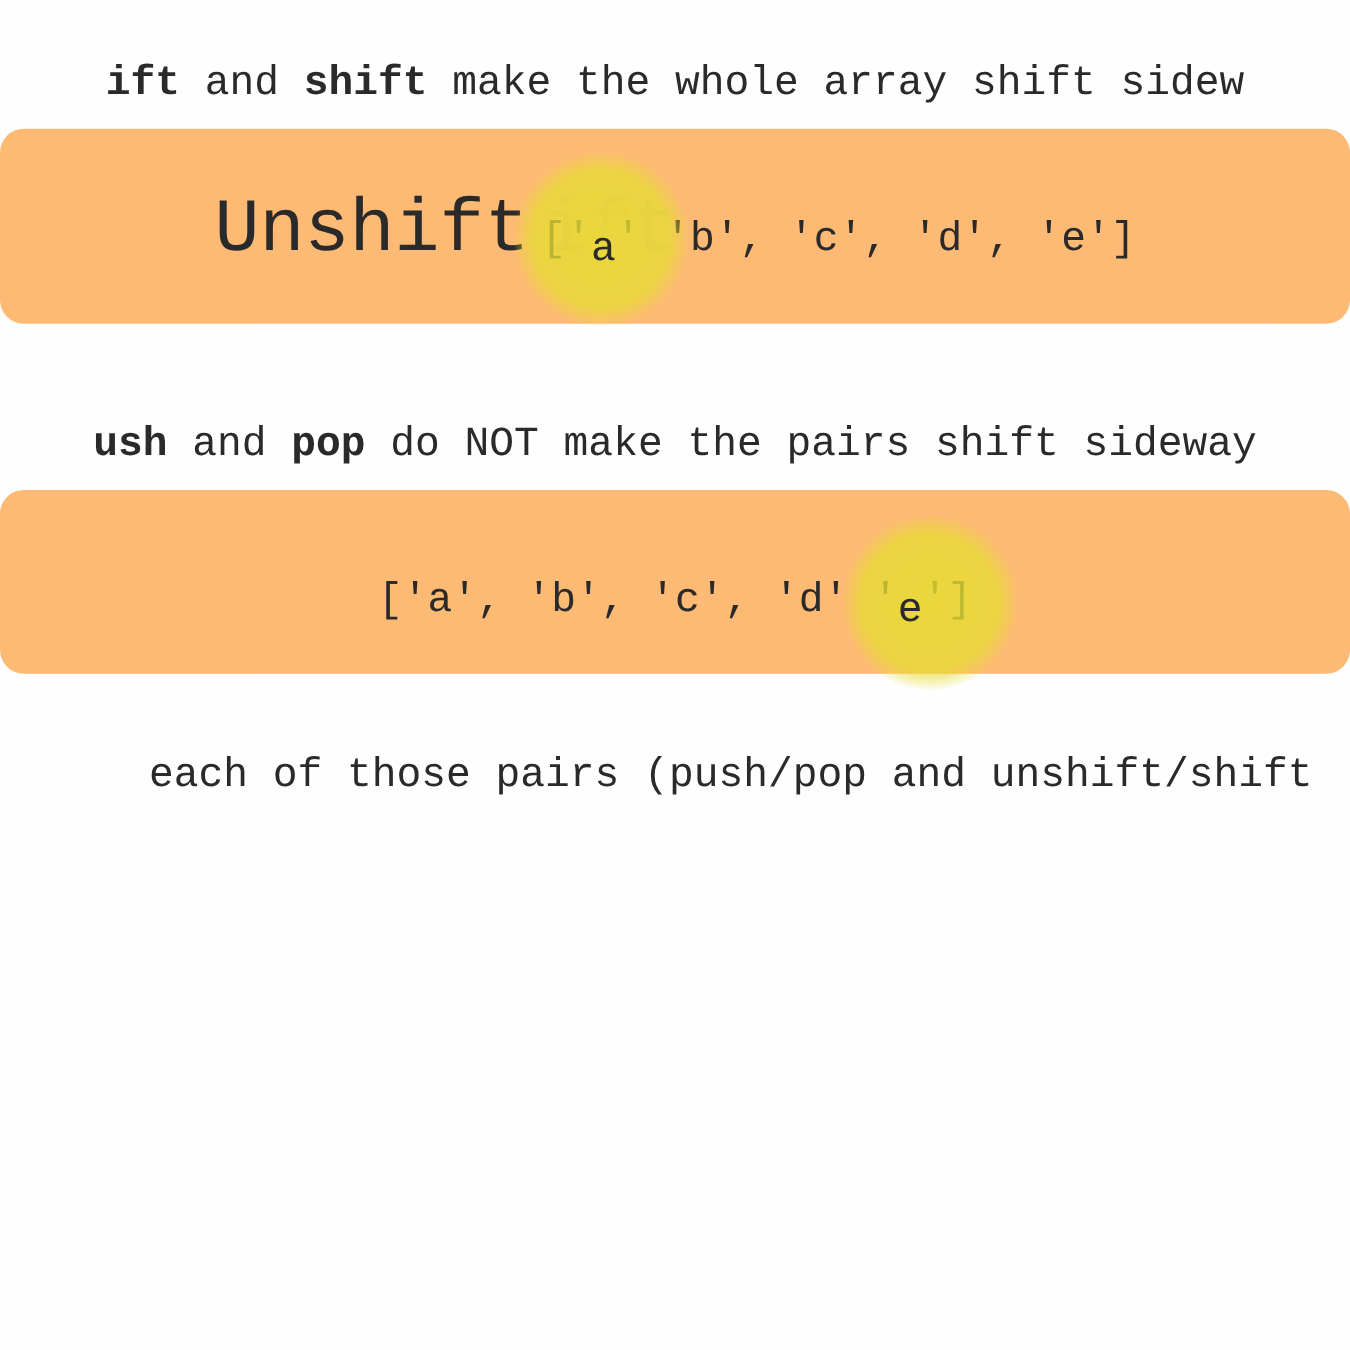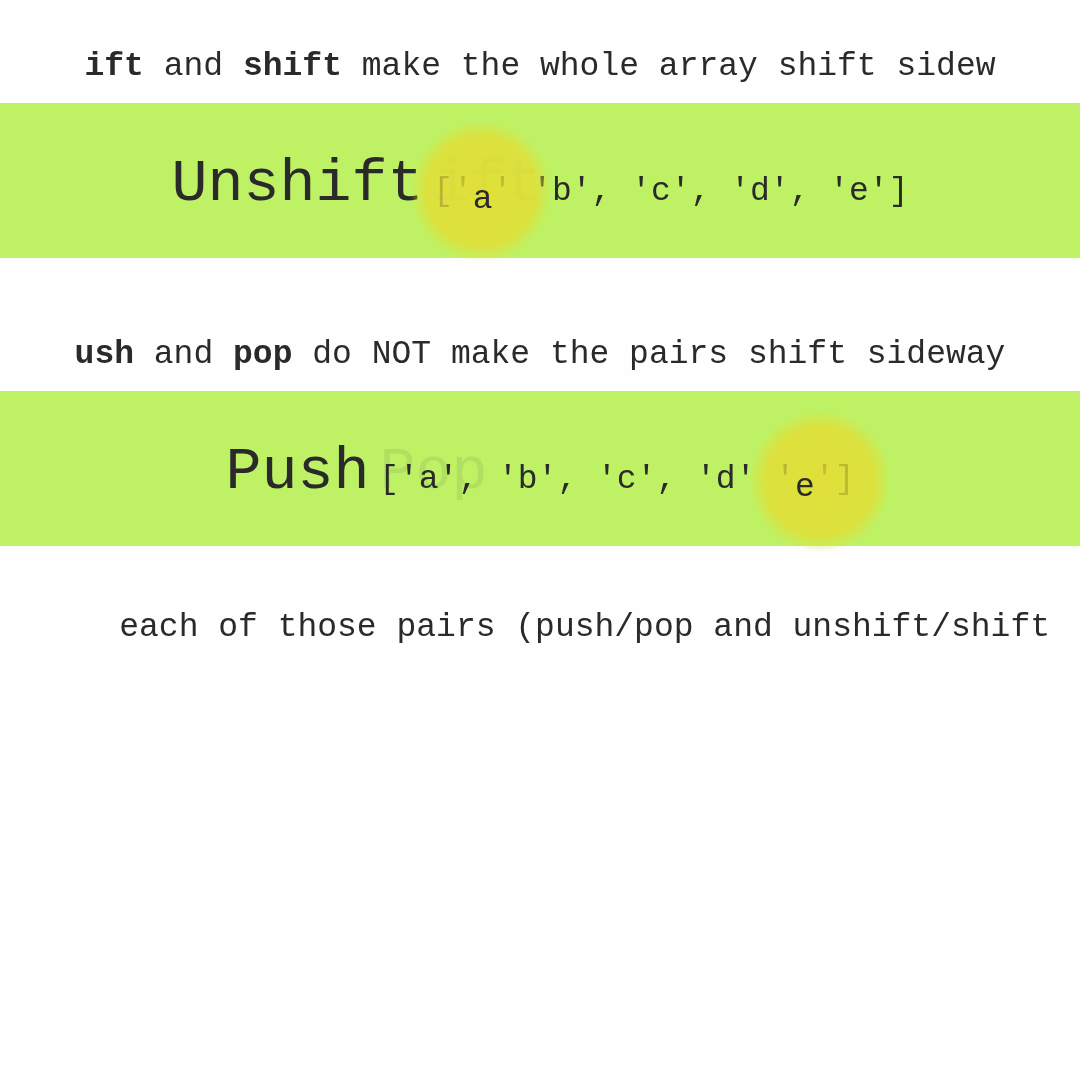--- a/index.html
+++ b/index.html
@@ -12,25 +12,26 @@
     overflow: hidden;
   }
   .sentence {
     font-size: 33px;
     text-align: center;
     padding: 18px 0;
     white-space: nowrap;
   }
   .sentence .bold { font-weight: bold; }
   .panel {
-    background: #bef264;
+    background: #fdba74;
     padding: 30px 0 40px 0;
     text-align: center;
     position: relative;
     margin-bottom: 60px;
+    border-radius: 19px;
   }
   .panel-title {
     font-size: 60px;
     color: #2a2a2a;
     position: relative;
     display: inline-block;
   }
   .panel-title .ghost {
     color: rgba(90,90,90,0.12);
     position: absolute;
@@ -79,23 +80,20 @@
     <div class="highlight-circle" style="left:-22px; top:-52px;"></div>
     <span>['</span><span class="moved-char" style="top:8px;">a</span><span>'  'b', 'c', 'd', 'e']</span>
   </div>
 </div>
 
 <div class="sentence" style="margin-top:20px;">
   <span class="bold">ush</span><span> and </span><span class="bold">pop</span><span> do NOT make the pairs shift sideway</span>
 </div>
 
 <div class="panel">
-  <div class="panel-title">
-    <span>Push</span><span class="ghost">Pop</span>
-  </div>
   <div class="array-line">
     <div class="highlight-circle" style="right:-36px; top:-50px;"></div>
     <span>['a', 'b', 'c', 'd'  '</span><span class="moved-char" style="top:8px;">e</span><span>']</span>
   </div>
 </div>
 
 <div class="footer">
   <div>each of those pairs (push/pop and unshift/shift</div>
 </div>
 

